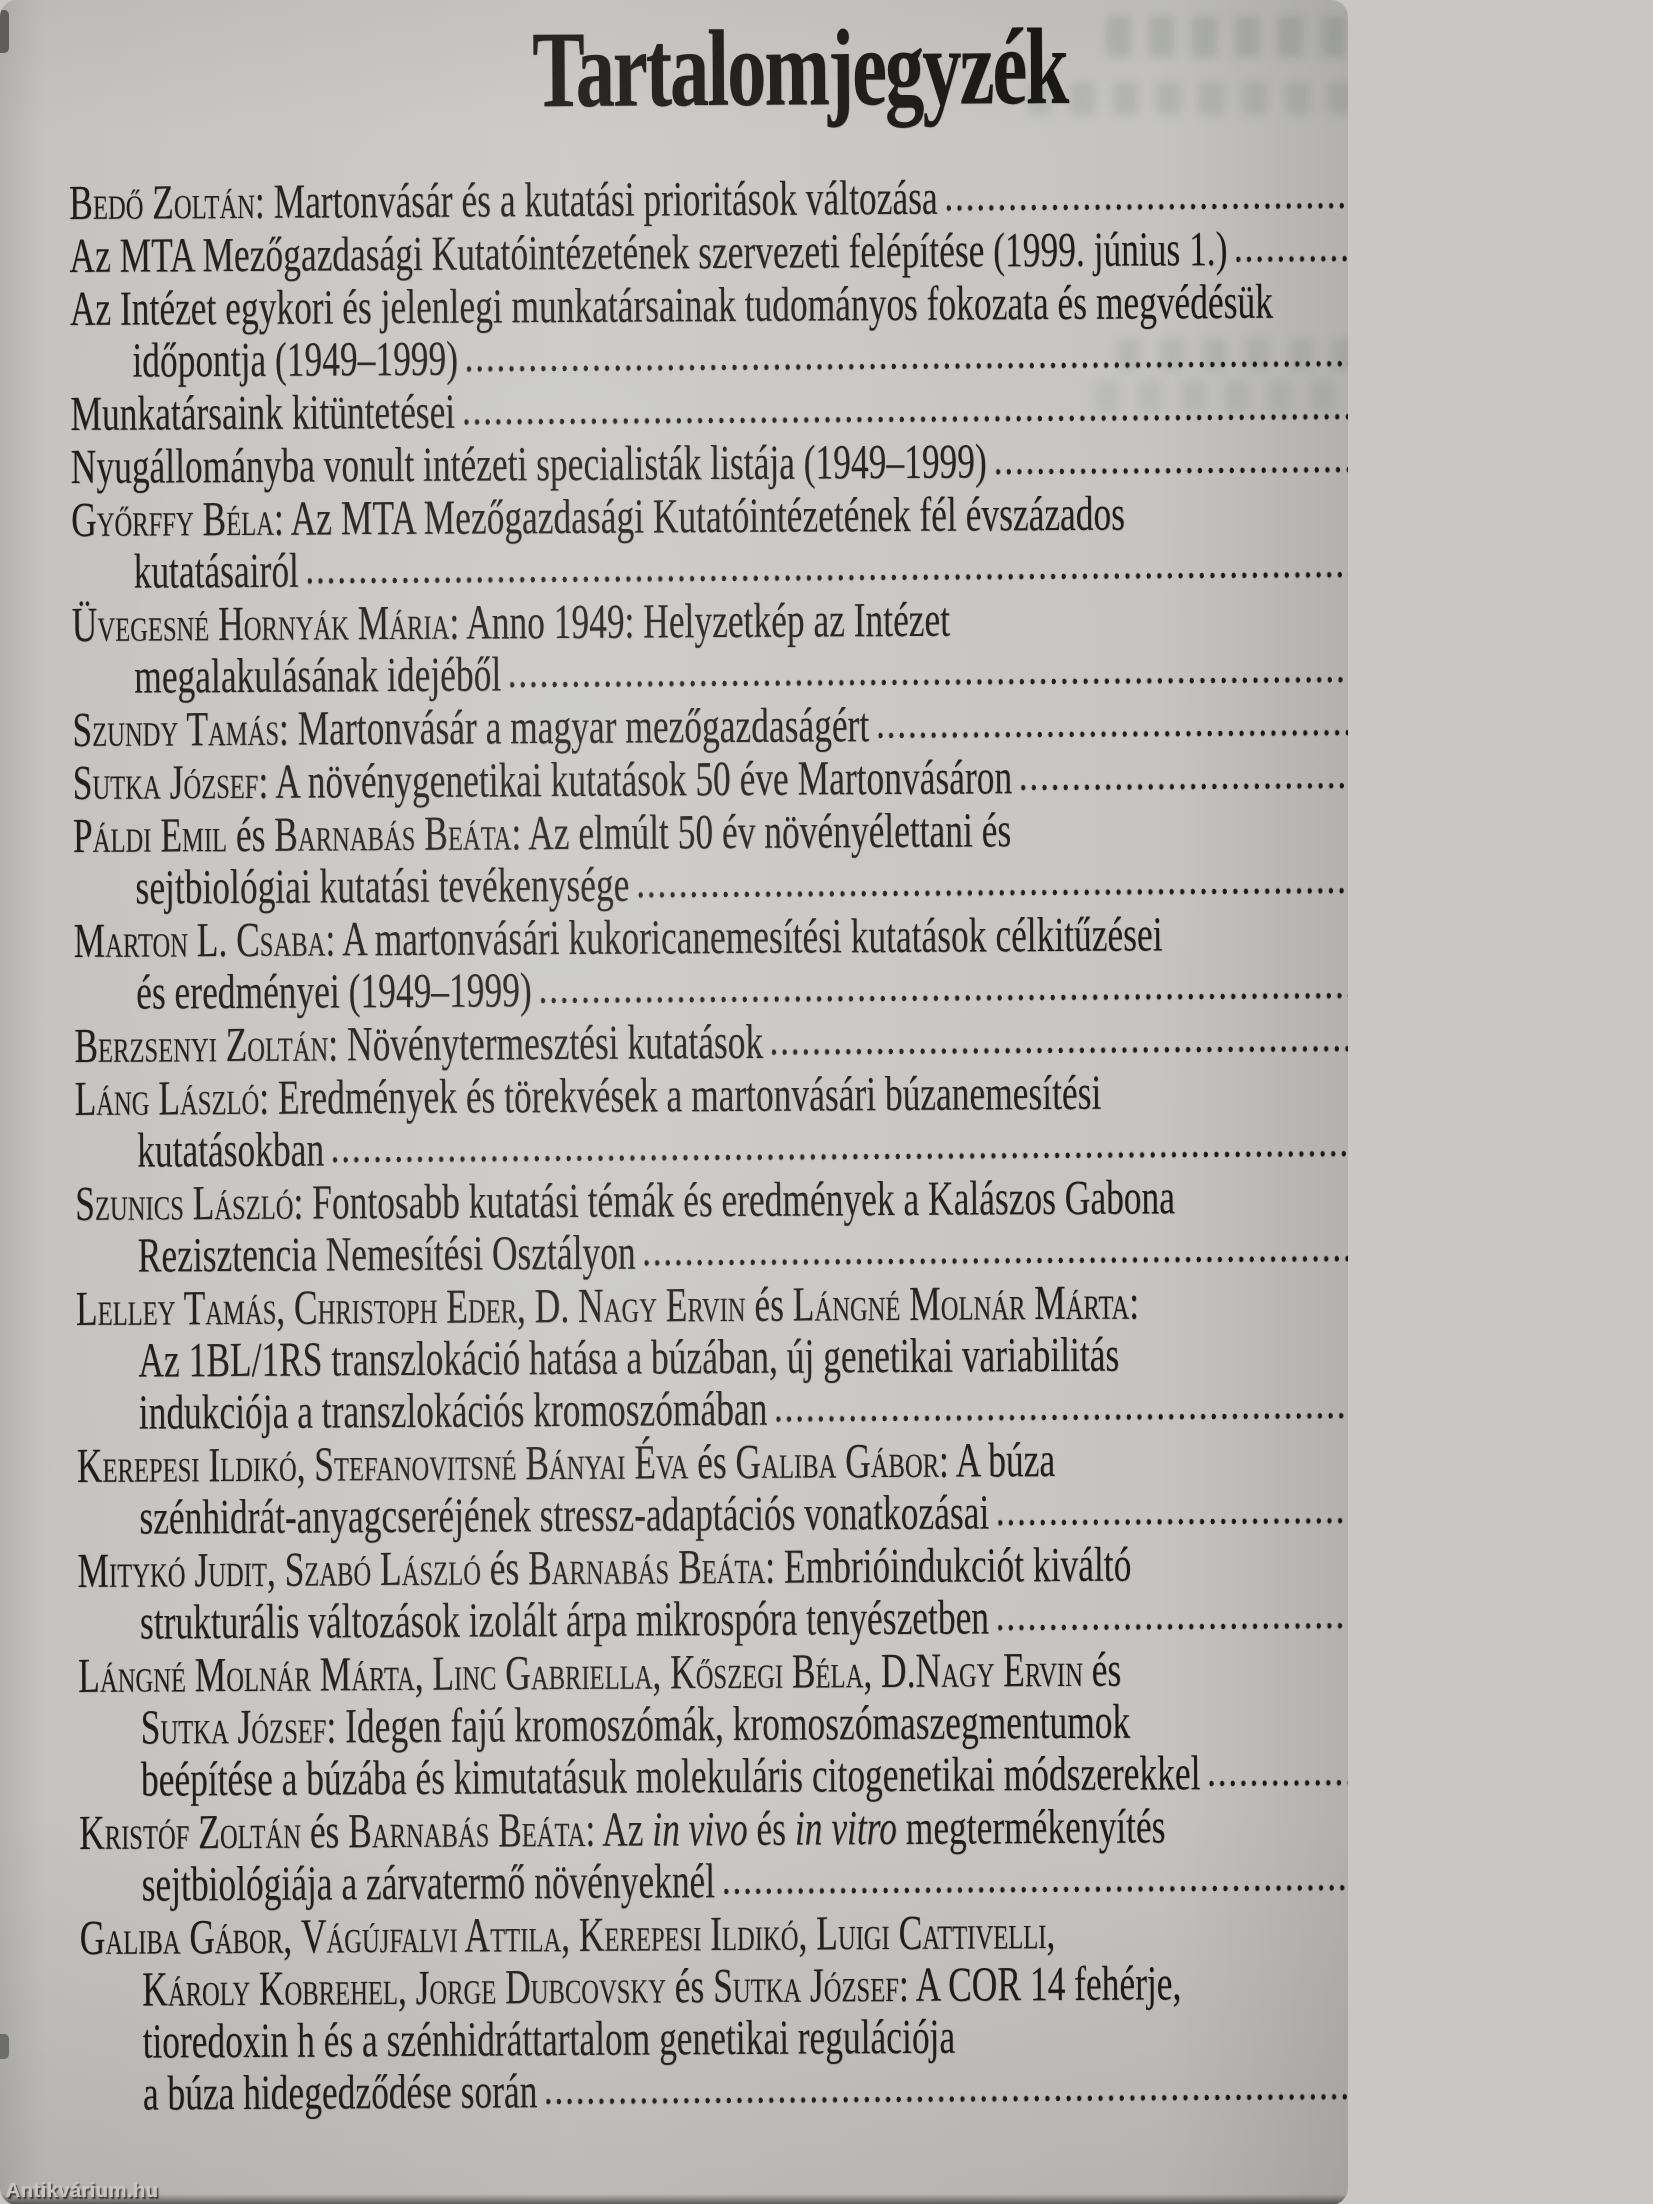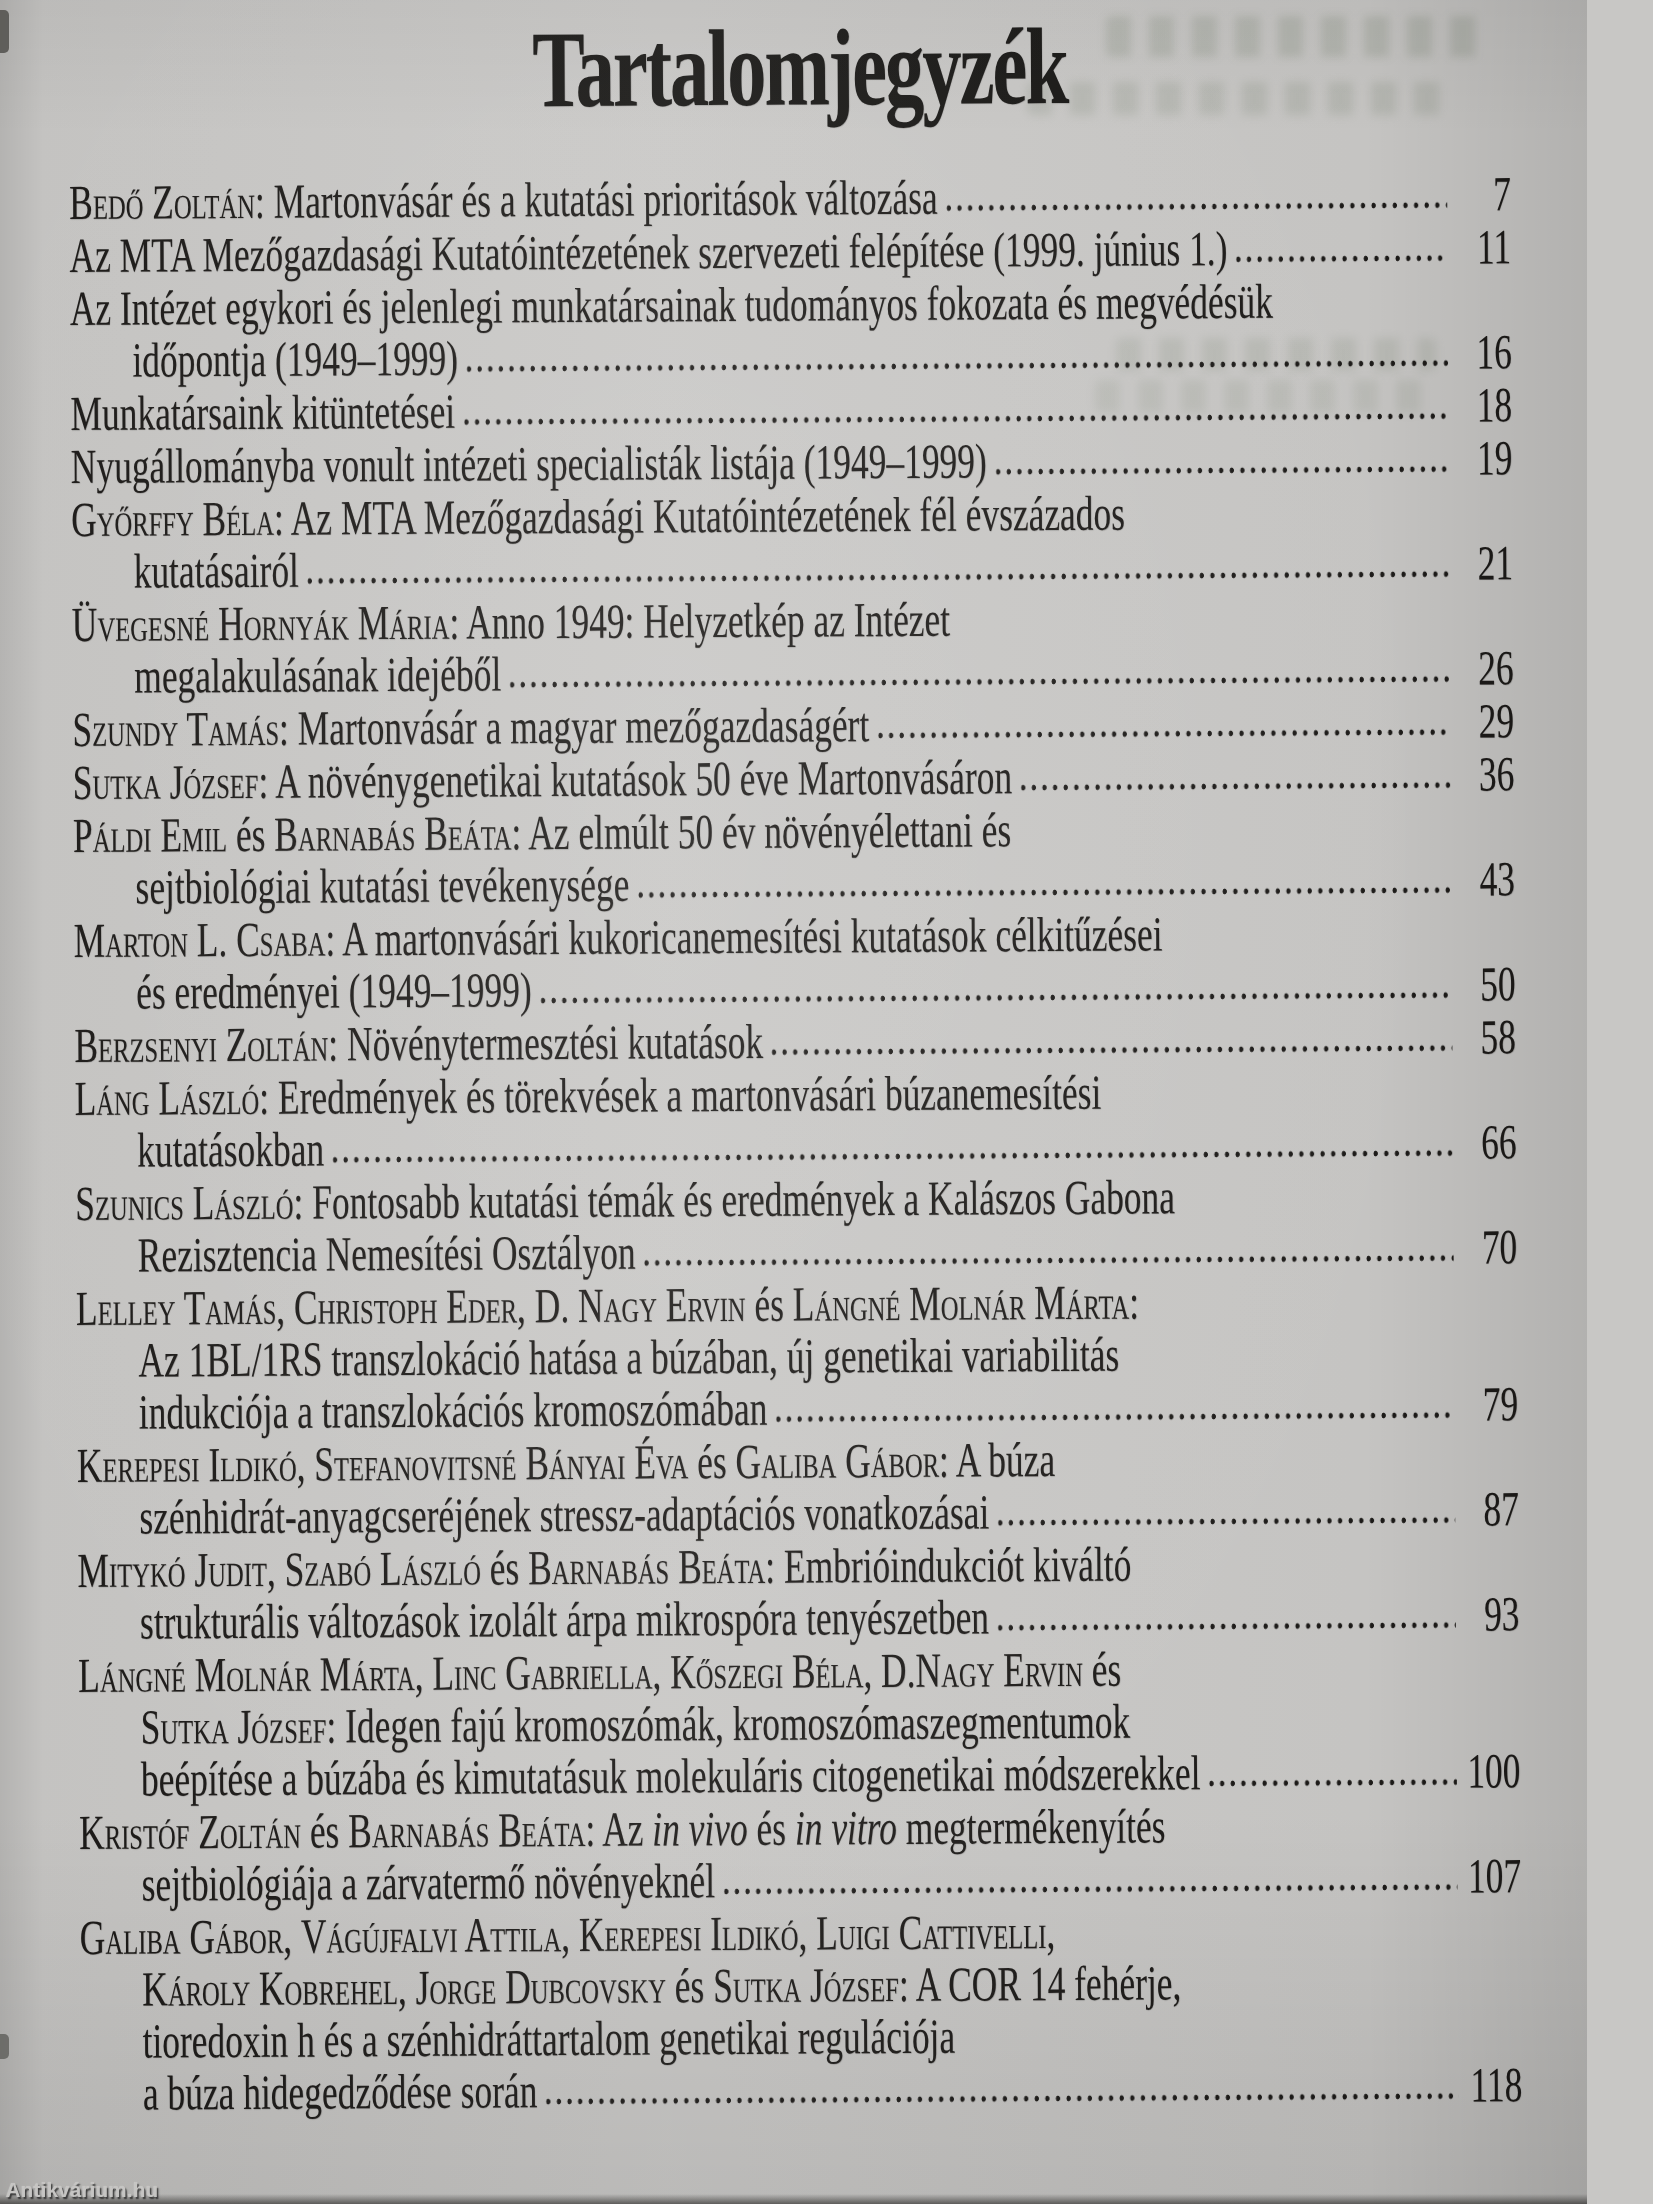--- a/index.html
+++ b/index.html
@@ -1,25 +1,26 @@
 <!DOCTYPE html>
 <html style="--paper: #c8c7c5; --ink: #1c1a18;"><head>
 <meta charset="utf-8">
 <style>
   html, body {
     margin: 0; padding: 0;
     background: #c8c7c5;
   }
   .sheet {
     position: relative;
-    width: 1587px; height: 2205px;
+    width: 1348px; height: 2205px;
     background: var(--paper, #c8c7c5);
     overflow: hidden;
     font-family: "Liberation Serif", "DejaVu Serif", serif;
     color: var(--ink, #1c1a18);
+    border-radius: 17px;
   }
   
   .sheet::before {
     content: "";
     position: absolute; inset: 0; z-index: 6;
     pointer-events: none;
     background:
       linear-gradient(to right, rgba(0,0,0,0.10), rgba(0,0,0,0.02) 44px, rgba(255,255,255,0.05) 42%, rgba(0,0,0,0.015) 86%, rgba(0,0,0,0.11)),
       linear-gradient(to bottom, rgba(0,0,0,0.045), rgba(0,0,0,0) 136px, rgba(0,0,0,0) 82%, rgba(0,0,0,0.085)),
       radial-gradient(ellipse at 42% 38%, rgba(255,255,255,0.07), rgba(255,255,255,0) 65%);

